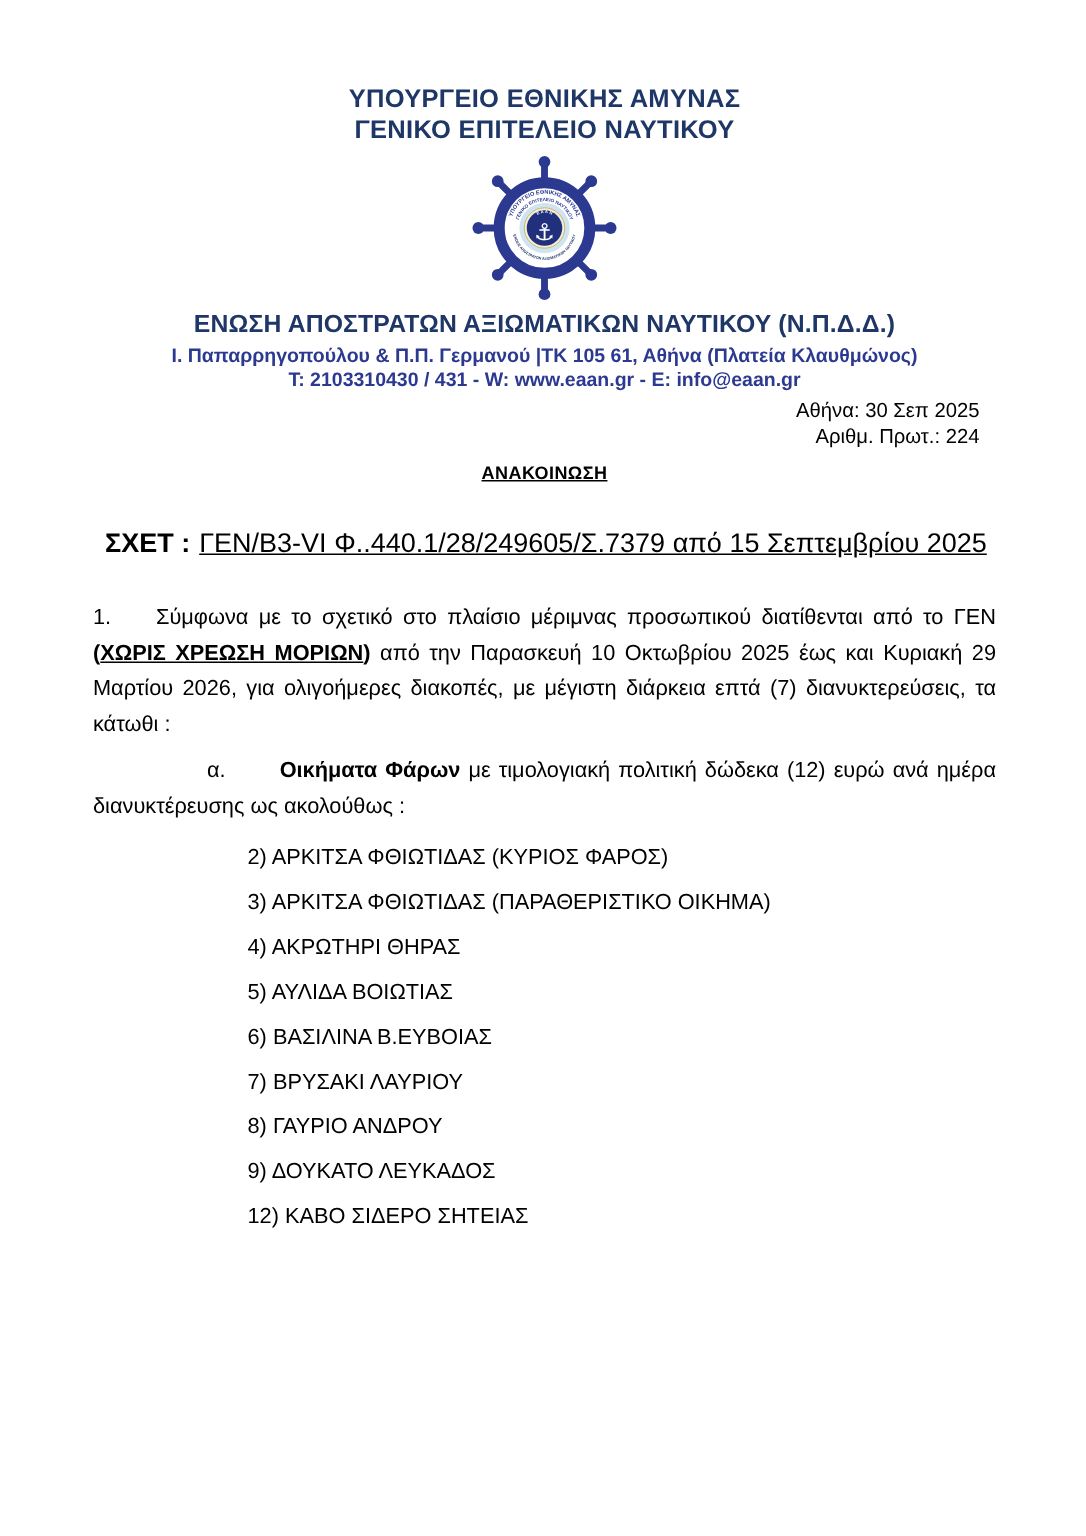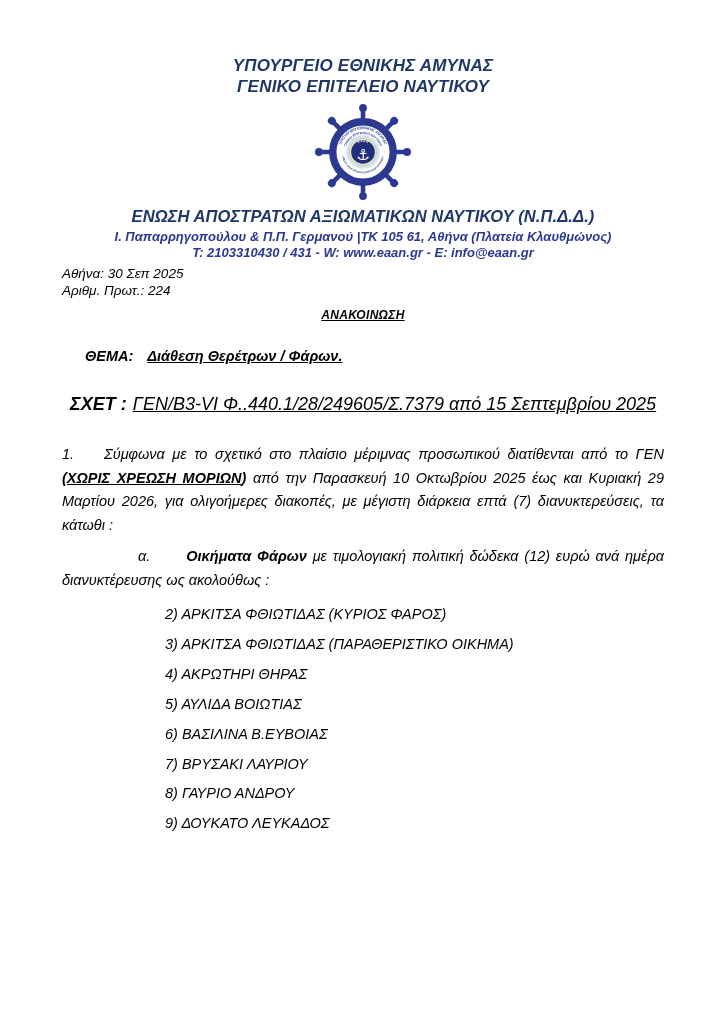--- a/index.html
+++ b/index.html
@@ -6,40 +6,39 @@
   .page{
     position:relative;
     width:724px;height:836px;
     margin:0 auto;
     background:#ffffff;
     font-family:"Liberation Sans",sans-serif;
     color:#000;
     box-sizing:border-box;
     padding:56px 60px 0 62px;
     overflow:hidden;
-    font-style:italic;
   }
   
   .hdr{text-align:center;}
   .ministry{
     font-size:17px;font-weight:bold;color:#1f3767;
     line-height:1.22;letter-spacing:.2px;margin:0;
   }
   .emblem-wrap{width:98px;height:98px;margin:6px auto 4px;}
   .assoc{
     font-size:16.5px;font-weight:bold;color:#1f3767;
     margin:6px 0 0;letter-spacing:.1px;
   }
   .addr,.contact{
     font-size:13px;font-weight:bold;color:#2b3990;margin:3px 0 0;
   }
   .contact{margin-top:1px;}
   
   .meta{
-    font-size:13.5px;line-height:1.25;
+    text-align:right;font-size:13.5px;line-height:1.25;
     margin:6px 11px 0 0;color:#000;
   }
   
   .title{
     text-align:center;font-size:12px;font-weight:bold;
     text-decoration:underline;margin:8px 0 0;letter-spacing:.3px;
   }
   
   .subject{margin:26px 0 0 23px;font-size:14.5px;font-weight:bold;}
   .subject .lbl{margin-right:14px;}
@@ -149,21 +148,20 @@
     <p class="contact">Τ: 2103310430 / 431 - W: www.eaan.gr - E: info@eaan.gr</p>
   </div>
 
   <div class="meta">
     <div>Αθήνα: 30 Σεπ 2025</div>
     <div>Αριθμ. Πρωτ.: 224</div>
   </div>
 
   <p class="title">ΑΝΑΚΟΙΝΩΣΗ</p>
 
-  <p class="subject"><span class="lbl">ΘΕΜΑ:</span><span class="val">Διάθεση Θερέτρων / Φάρων.</span></p>
 
   <p class="reference"><span class="lbl">ΣΧΕΤ :</span><span class="val">ΓΕΝ/Β3-VI Φ..440.1/28/249605/Σ.7379 από 15 Σεπτεμβρίου 2025</span></p>
 
   <p class="para1"><span class="num">1.</span><span>Σύμφωνα με το σχετικό στο πλαίσιο μέριμνας προσωπικού διατίθενται από το ΓΕΝ </span><span class="bold">(</span><span class="bold-u">ΧΩΡΙΣ ΧΡΕΩΣΗ ΜΟΡΙΩΝ</span><span class="bold">)</span><span> από την Παρασκευή 10 Οκτωβρίου 2025 έως και Κυριακή 29 Μαρτίου 2026, για ολιγοήμερες διακοπές, με μέγιστη διάρκεια επτά (7) διανυκτερεύσεις, τα κάτωθι :</span></p>
 
   <p class="para-a"><span class="letter">α.</span><span class="bold">Οικήματα Φάρων</span><span> με τιμολογιακή πολιτική δώδεκα (12) ευρώ ανά ημέρα διανυκτέρευσης ως ακολούθως :</span></p>
 
   <ul class="lh-list">
     <li>2) ΑΡΚΙΤΣΑ ΦΘΙΩΤΙΔΑΣ (ΚΥΡΙΟΣ ΦΑΡΟΣ)</li>
     <li>3) ΑΡΚΙΤΣΑ ΦΘΙΩΤΙΔΑΣ (ΠΑΡΑΘΕΡΙΣΤΙΚΟ ΟΙΚΗΜΑ)</li>

